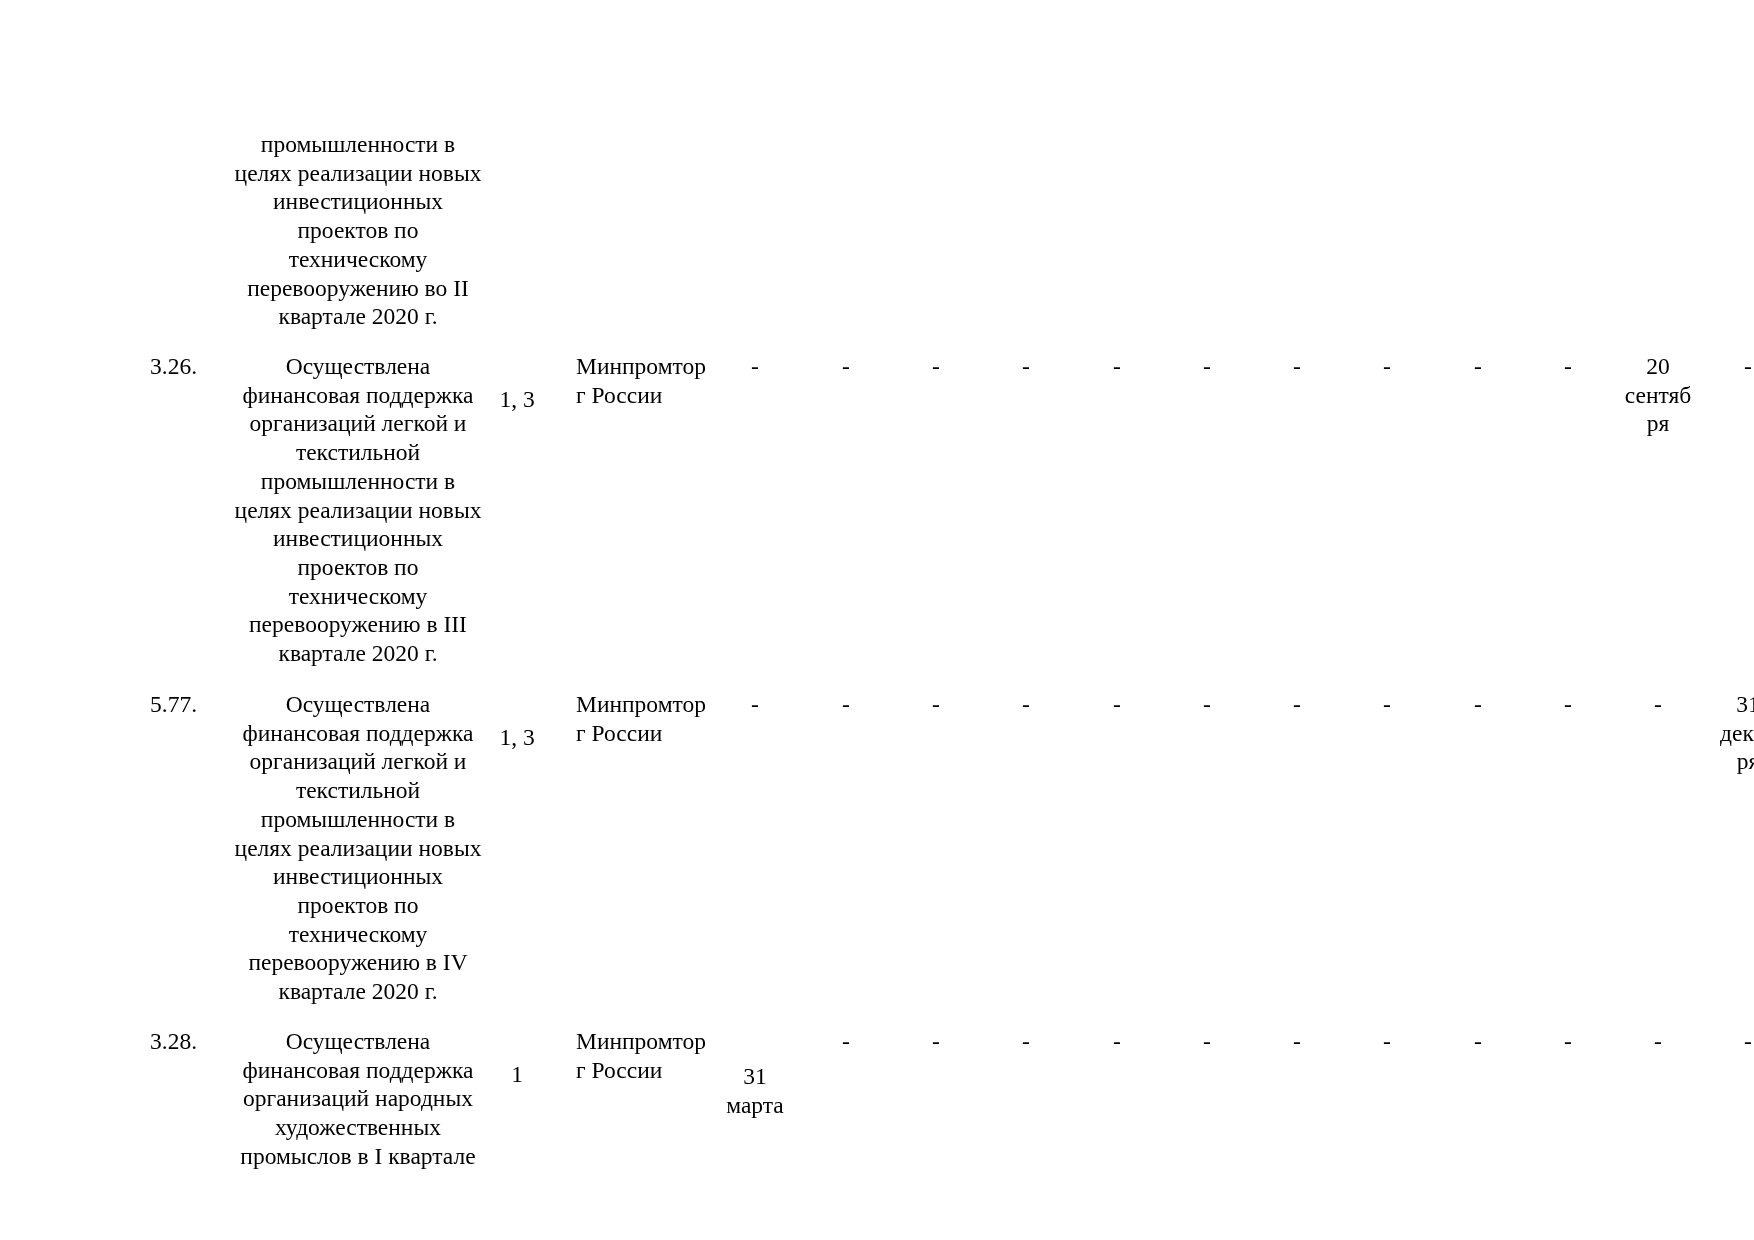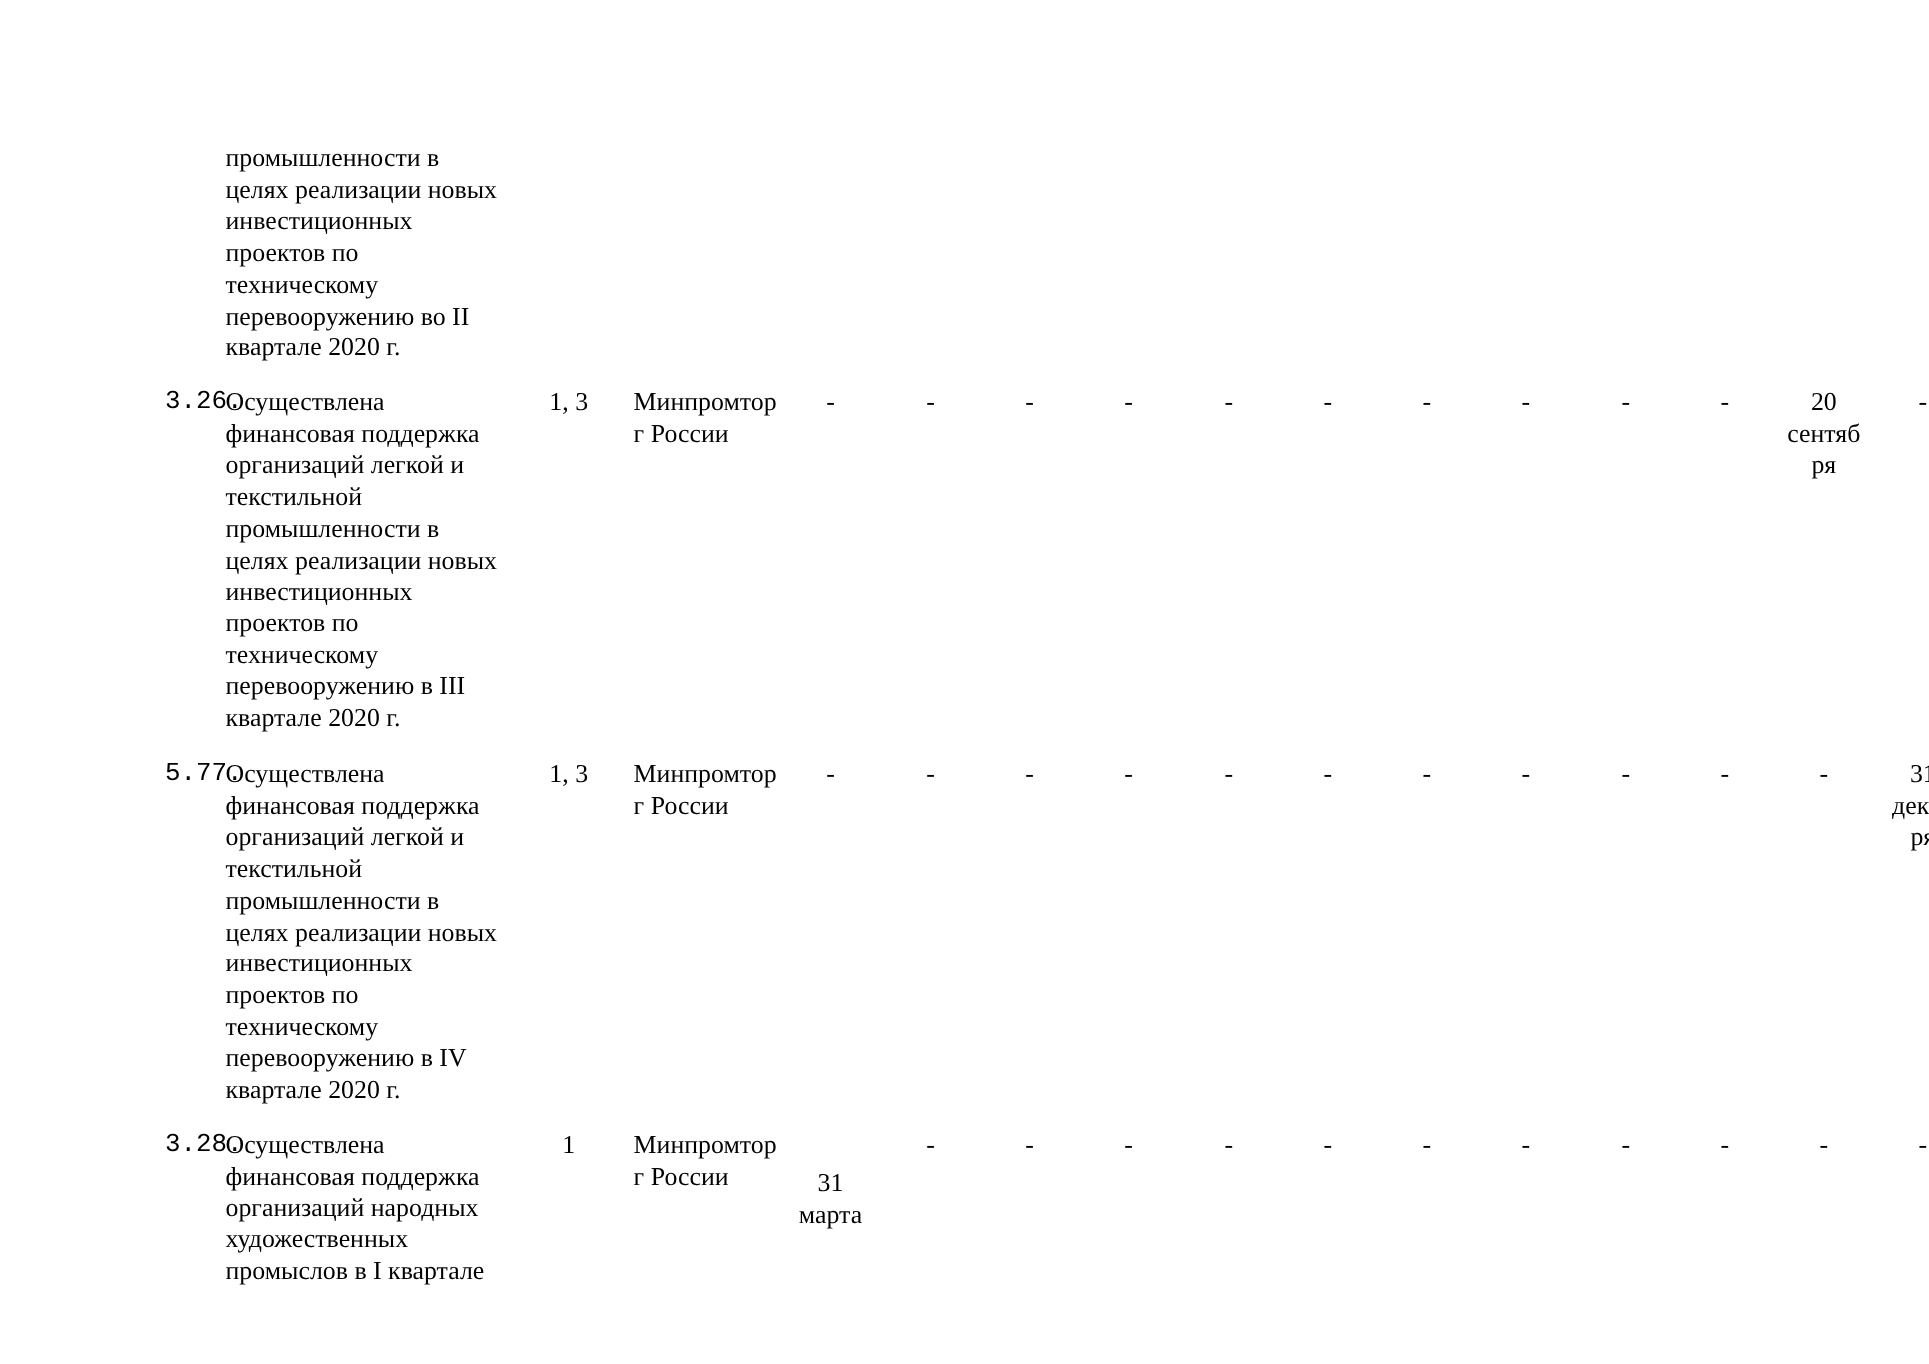--- a/index.html
+++ b/index.html
@@ -5,23 +5,23 @@
     html, body { margin: 0; padding: 0; background: #ffffff; }
     body {
       width: 1754px; height: 1240px; overflow: hidden; position: relative;
       font-family: "Liberation Serif", "DejaVu Serif", serif;
       color: #000000;
       font-size: 23.5px;
       line-height: 28.7px;
     }
     .page { position: absolute; left: 0; top: 0; width: 1754px; height: 1240px; }
     .row { position: absolute; left: 0; width: 1754px; }
-    .num { position: absolute; left: 150px; white-space: nowrap; font-family: Liberation Mono, monospace; }
-    .desc { position: absolute; left: 205px; width: 270px; white-space: pre-line; }
-    .tasks { position: absolute; left: 492px; width: 50px; text-align: center; white-space: nowrap; }
+    .num { position: absolute; left: 150px; white-space: nowrap; }
+    .desc { position: absolute; left: 223px; width: 270px; white-space: pre-line; text-align: center; }
+    .tasks { position: absolute; left: 492px; width: 50px; text-align: center; white-space: nowrap; margin-top: 33px; }
     .resp { position: absolute; left: 533px; width: 160px; white-space: pre-line; margin-left: 43px; }
     .cell { position: absolute; width: 90px; text-align: center; white-space: pre-line; }
   </style>
 </head>
 <body>
 
 <div class="page">
 
   <div class="row" style="top:130px;">
     <div class="desc">промышленности в

